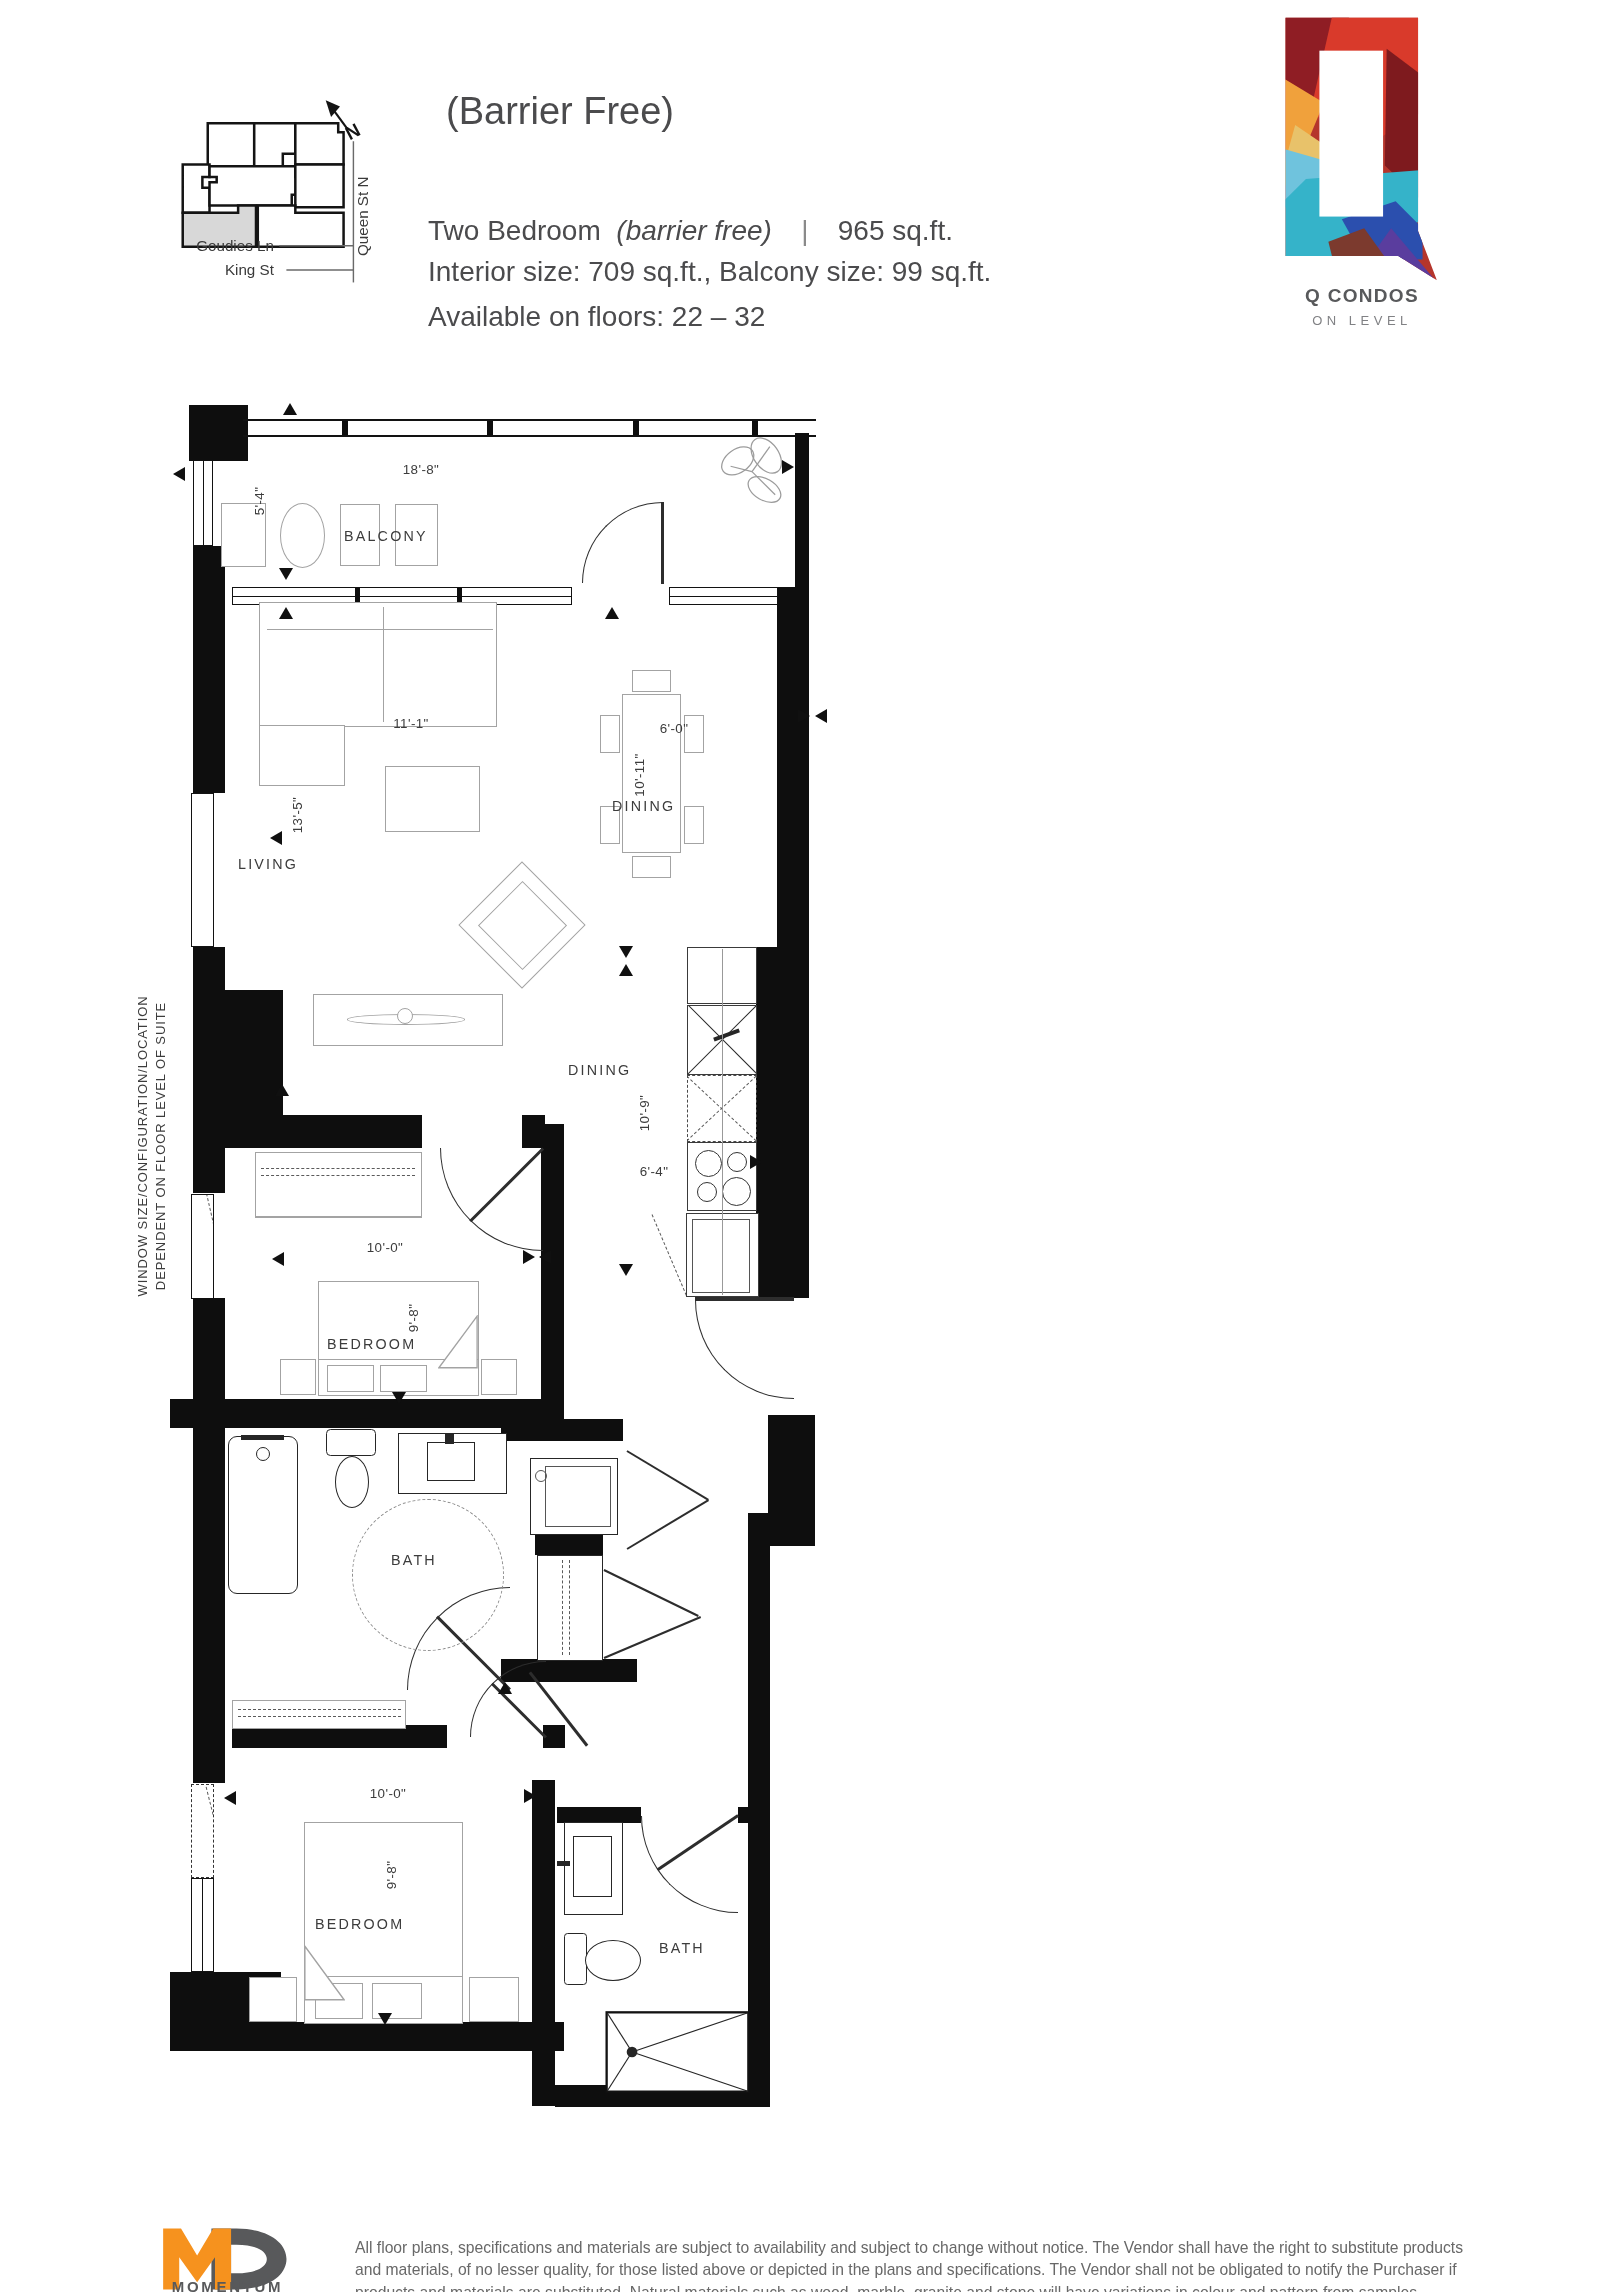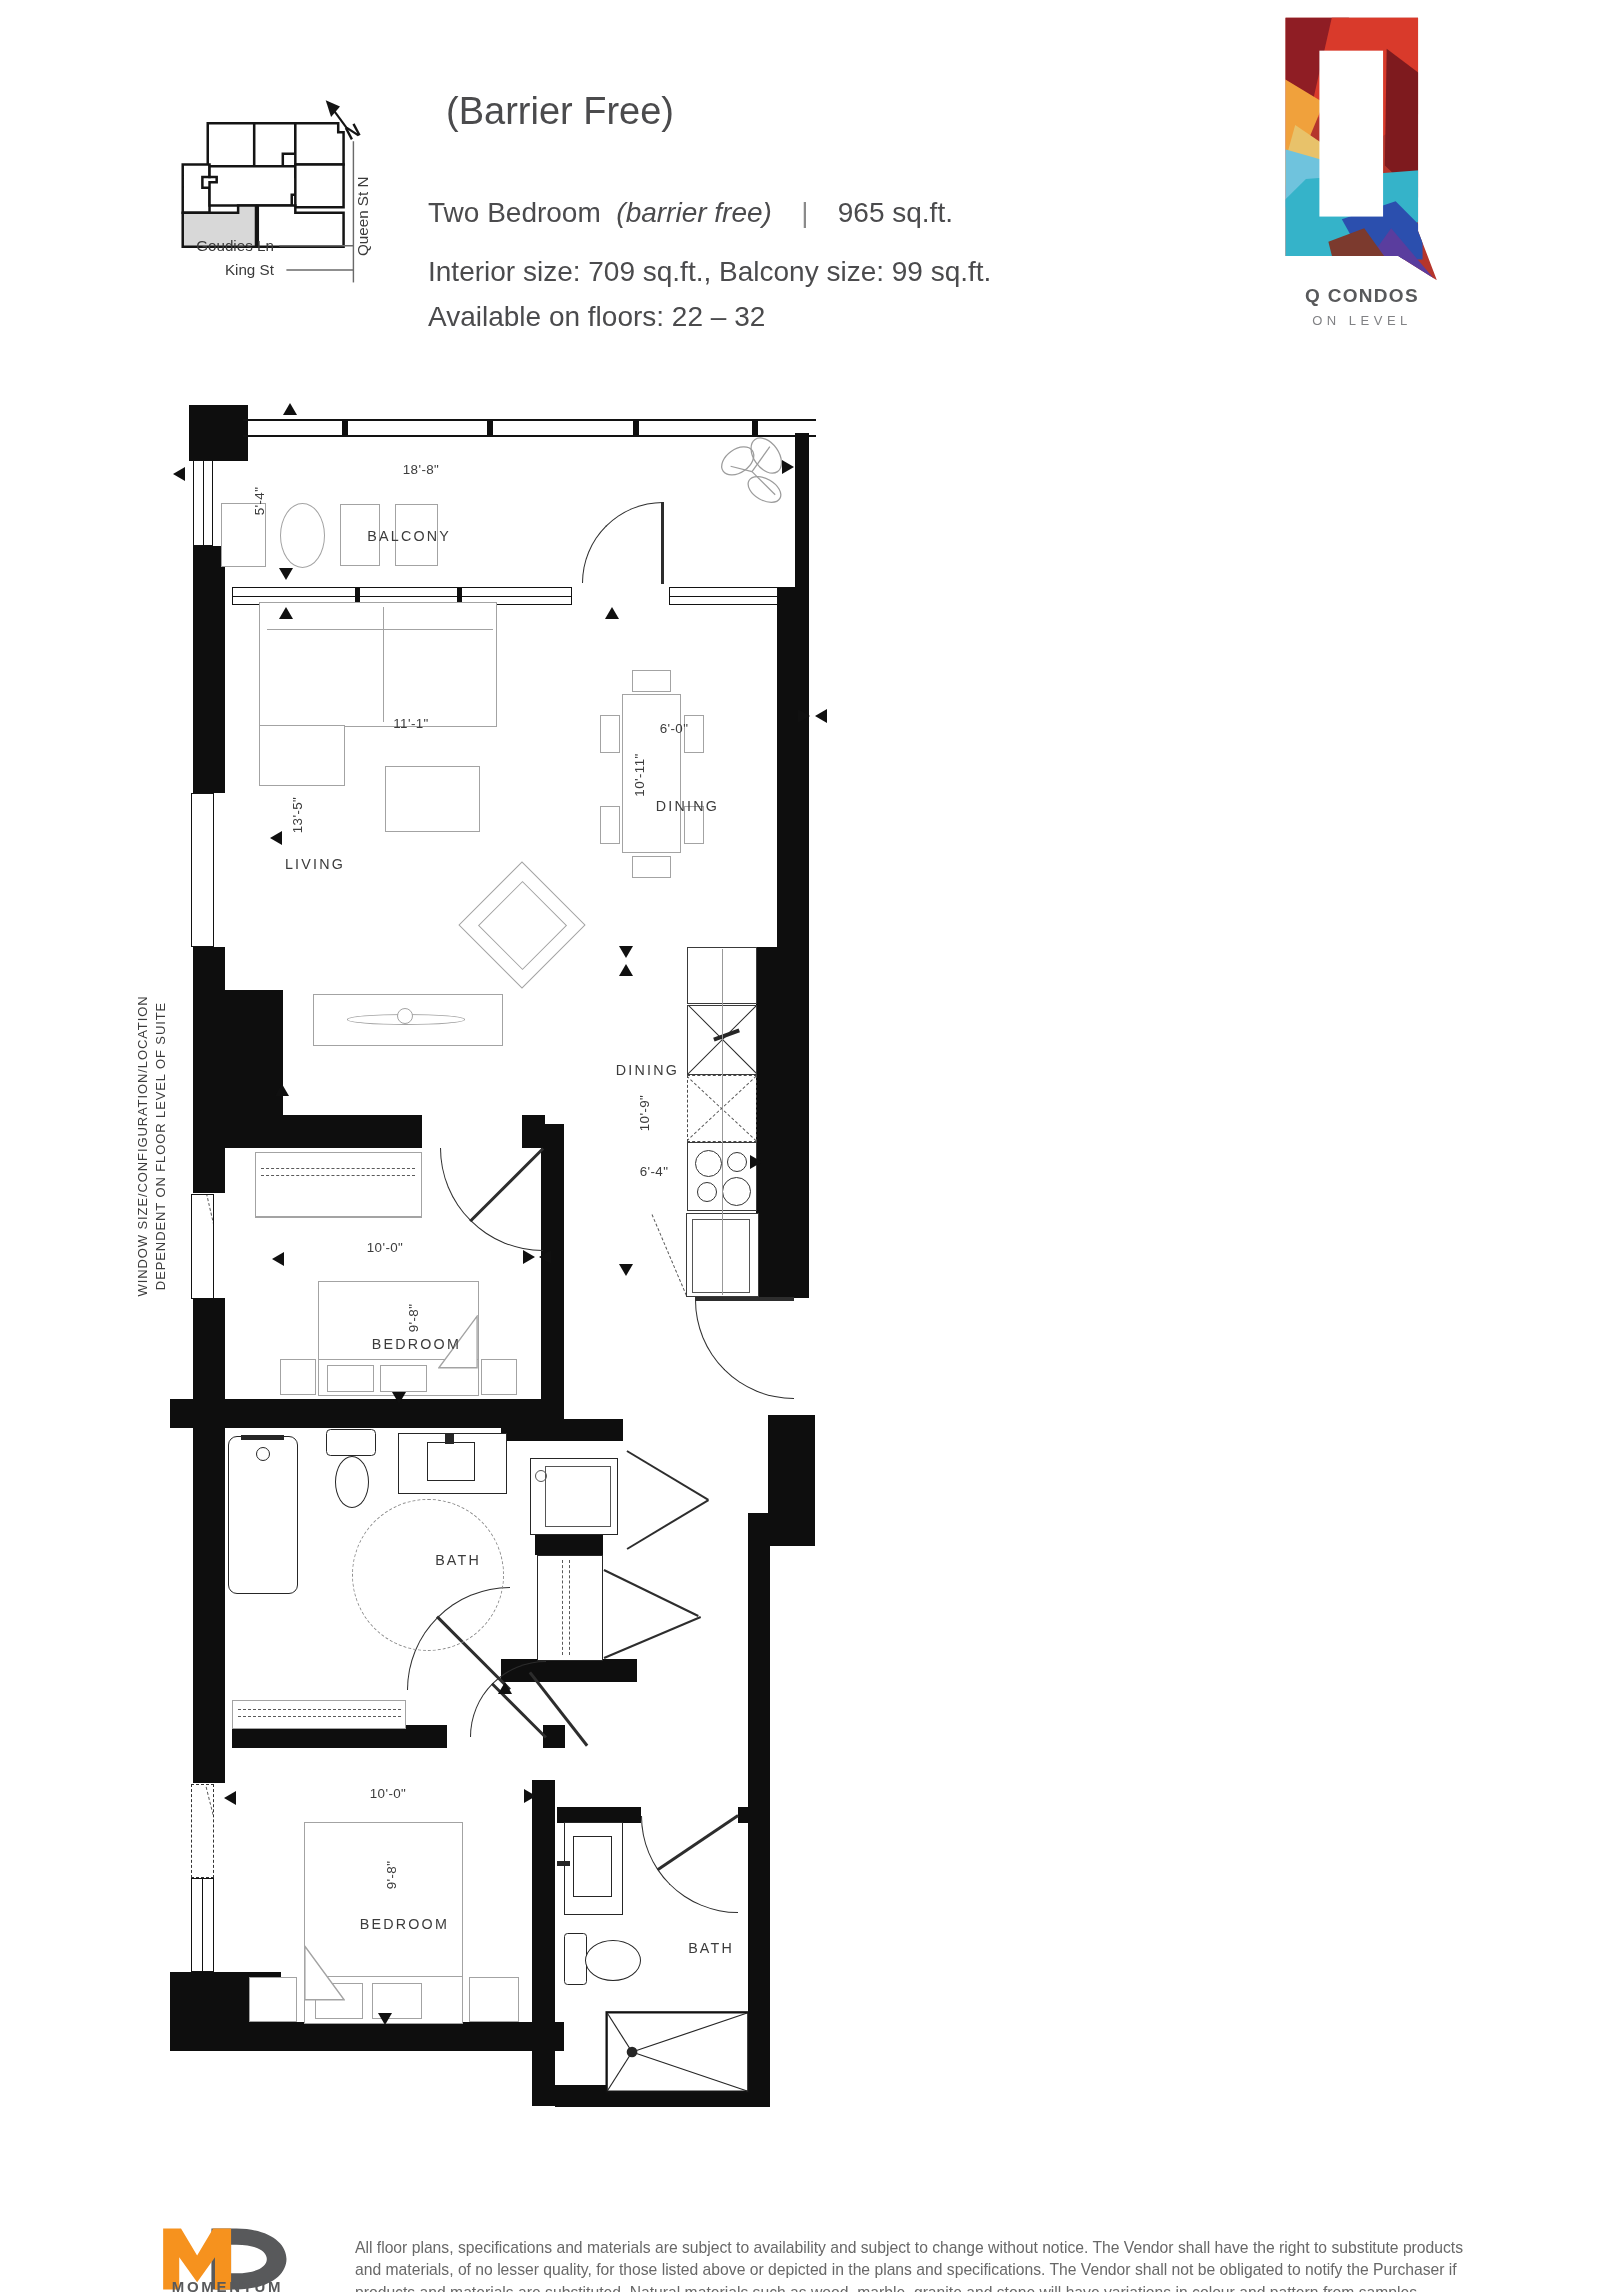--- a/index.html
+++ b/index.html
@@ -21,21 +21,21 @@
   .windash{position:absolute;background:#fff;border:1.3px dashed #333;box-sizing:border-box;overflow:hidden}
   .abl{position:absolute;border-left:1.4px solid #2d2d2d;border-bottom:1.4px solid #2d2d2d;
        border-bottom-left-radius:100%;box-sizing:border-box}
   .atl{position:absolute;border-left:1.4px solid #2d2d2d;border-top:1.4px solid #2d2d2d;
        border-top-left-radius:100%;box-sizing:border-box}
   .leaf{position:absolute;background:#2d2d2d;height:2.7px}
   .leafv{position:absolute;background:#2d2d2d;width:2.7px}
   .dim{position:absolute;font-size:13.4px;letter-spacing:0.4px;color:#3c3c3c;text-align:center;white-space:nowrap}
   .dimv{position:absolute;width:56px;height:16px;font-size:13.4px;letter-spacing:0.4px;color:#3c3c3c;
         text-align:center;white-space:nowrap;transform:rotate(-90deg)}
-  .rl{position:absolute;font-size:14.3px;letter-spacing:2.2px;color:#3c3c3c;text-align:right;white-space:nowrap}
+  .rl{position:absolute;font-size:14.3px;letter-spacing:2.2px;color:#3c3c3c;text-align:left;white-space:nowrap}
   .tu{position:absolute;width:0;height:0;border-left:7.2px solid transparent;border-right:7.2px solid transparent;border-bottom:12.5px solid #101010}
   .td{position:absolute;width:0;height:0;border-left:7.2px solid transparent;border-right:7.2px solid transparent;border-top:12.5px solid #101010}
   .tl{position:absolute;width:0;height:0;border-top:7.2px solid transparent;border-bottom:7.2px solid transparent;border-right:12.5px solid #101010}
   .tr{position:absolute;width:0;height:0;border-top:7.2px solid transparent;border-bottom:7.2px solid transparent;border-left:12.5px solid #101010}
   .hdr-title{position:absolute;left:428px;top:90px;display:flex;align-items:baseline;color:#4b4b4d}
   .hdr-title .big{font-size:72px;font-weight:500;letter-spacing:0.9px}
   .hdr-title .small{font-size:38px;font-weight:400;margin-left:18px}
   .hline{position:absolute;left:428px;font-size:28px;color:#4b4b4d;white-space:nowrap;font-weight:400}
   .hline .it{font-style:italic}
   .hline .sep{margin:0 21.5px;color:#8a8a8a;font-weight:300}
@@ -71,21 +71,21 @@
   <g>
     <line x1="196" y1="52" x2="180" y2="30" stroke="#141414" stroke-width="2.4"></line>
     <polygon points="172,20 188,27 178,39" fill="#141414"></polygon>
     <text x="196" y="66" font-size="21" font-weight="bold" fill="#141414" transform="rotate(-28 196 60)">N</text>
   </g>
 </svg>
 
 <div class="hdr-title">
   <span class="small">(Barrier Free)</span>
 </div>
-<div class="hline" style="top:197px">
+<div class="hline" style="top:215px">
   <span>Two Bedroom</span>&nbsp;
   <span class="it">(barrier free)</span>
   <span class="sep">|</span>
   <span>965 sq.ft.</span>
 </div>
 <div class="hline" style="top:256px">Interior size: 709 sq.ft., Balcony size: 99 sq.ft.</div>
 <div class="hline" style="top:301px">Available on floors: 22 – 32</div>
 
 <svg class="abs" style="left:1279px;top:12.5px" width="166" height="278" viewBox="0 0 185 310">
   <defs>

